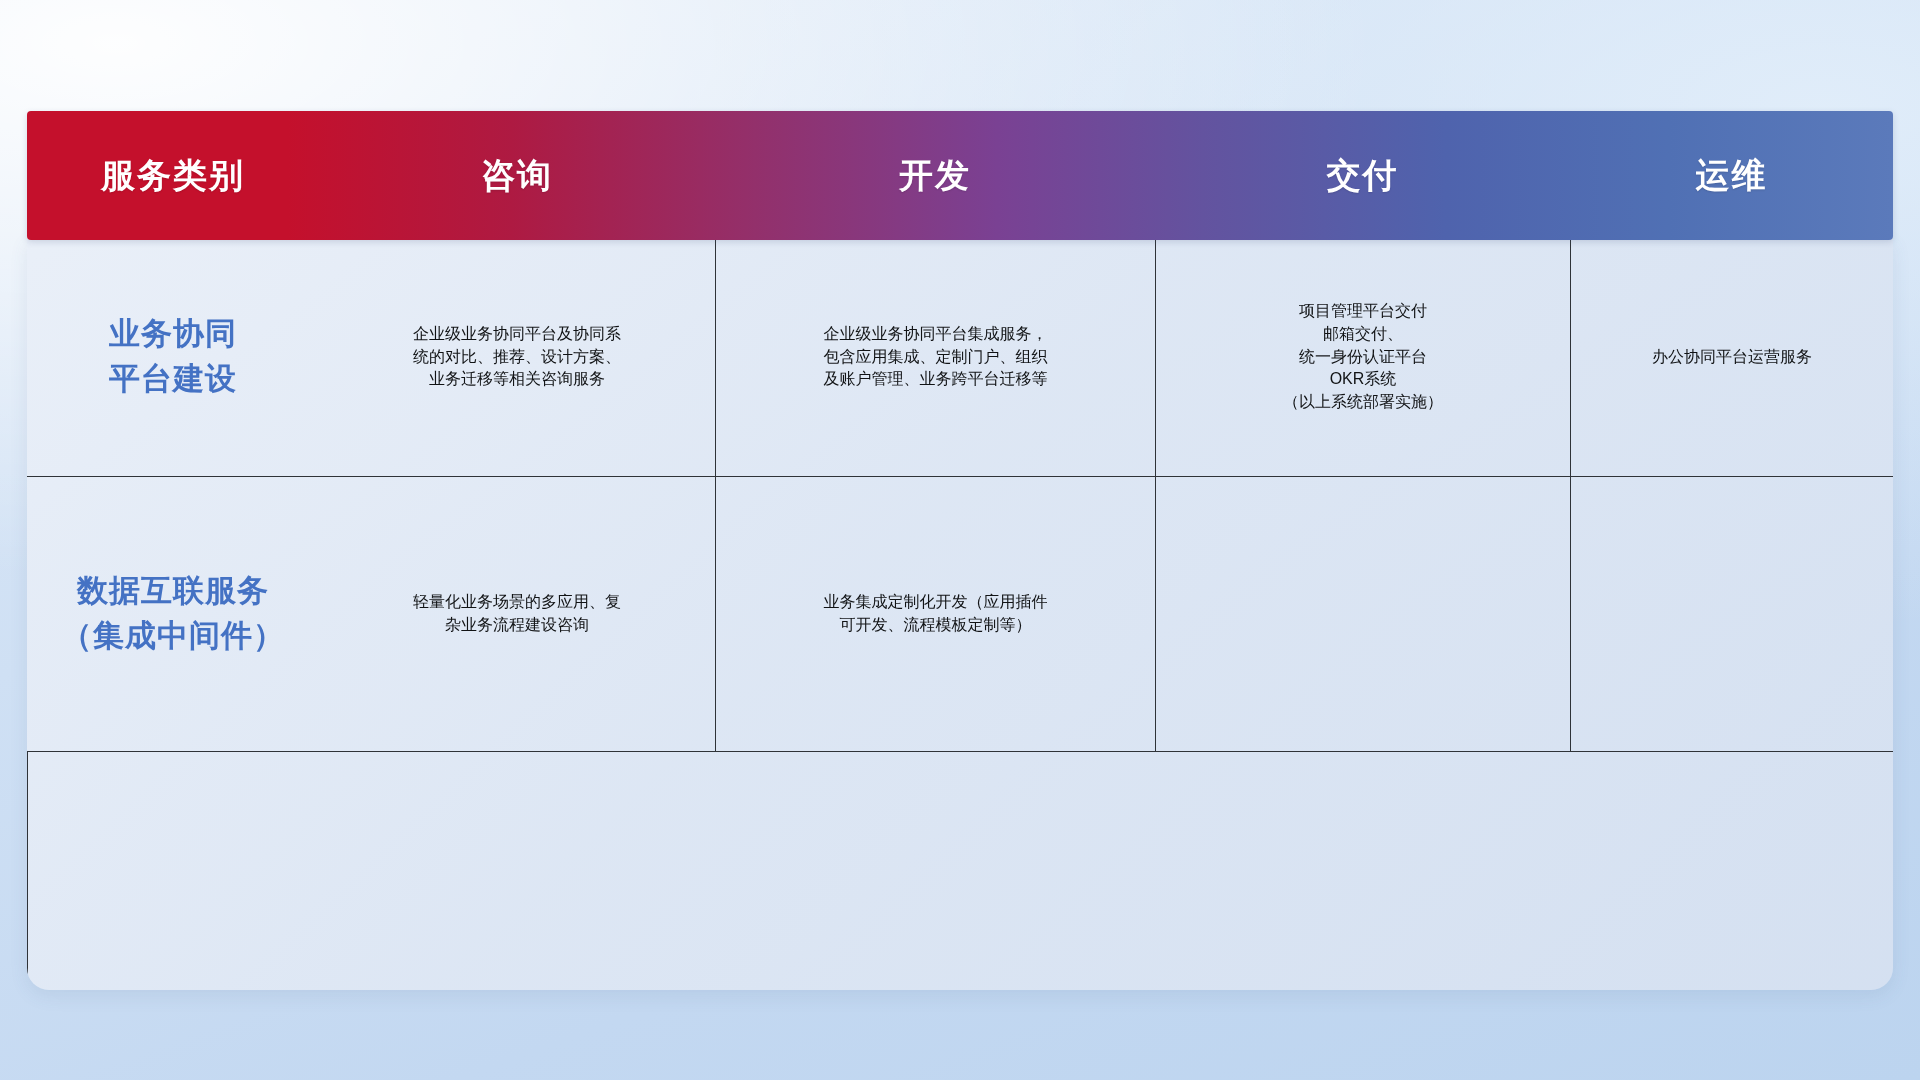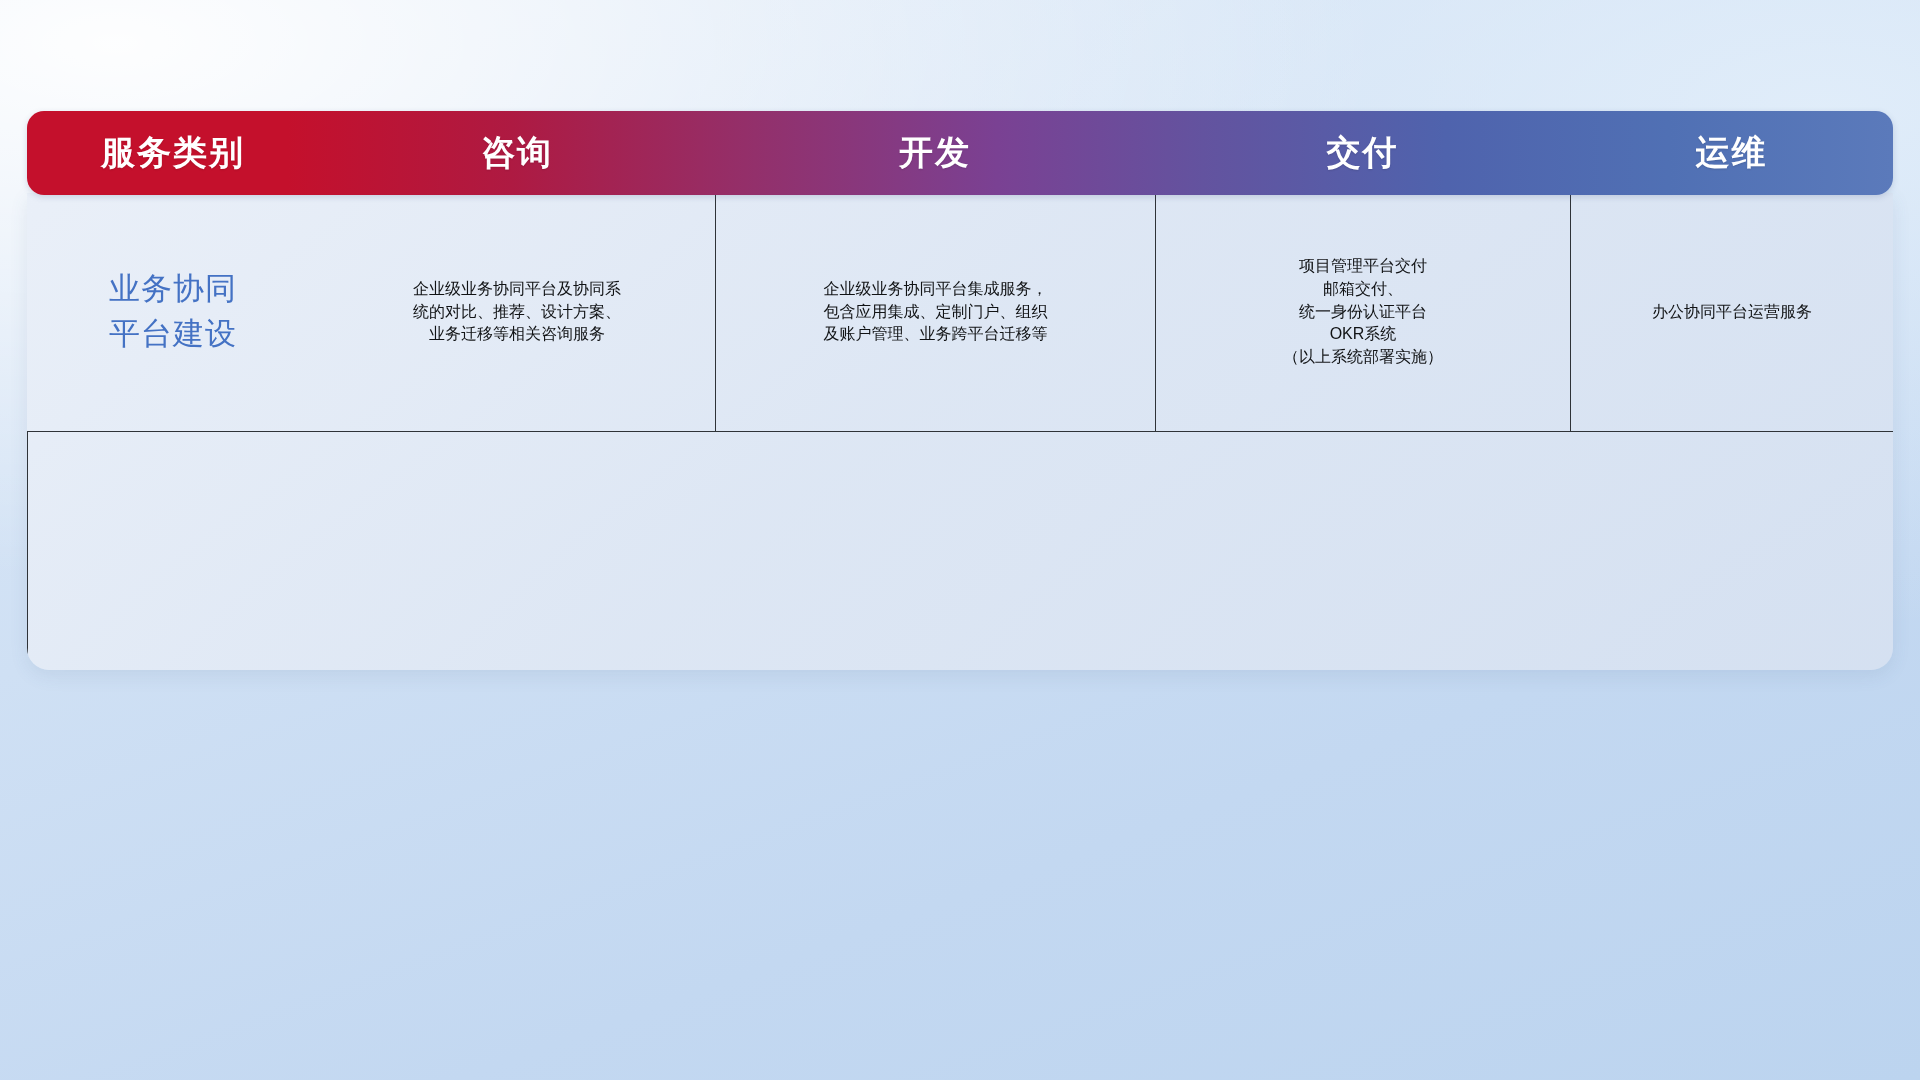--- a/index.html
+++ b/index.html
@@ -14,22 +14,22 @@
   .stage{position:relative;width:1920px;height:1080px;}
 
   
   .table{
     position:absolute;left:27px;top:111px;width:1866px;
     border-radius:22px;
   }
 
   
   .thead{
-    display:flex;height:84px;
-    border-radius:17px;
+    display:flex;height:129px;
+    border-radius:4px;
     background:linear-gradient(90deg,
         #c4102c 0%,
         #c4102c 14%,
         #ae1a42 26%,
         #93306b 39%,
         #7a4193 52%,
         #63539f 63%,
         #4f63ad 76%,
         #5070b4 88%,
         #5b7abb 100%);
@@ -56,21 +56,21 @@
   .trow.r2{height:274px;}
   .trow.r3{height:238px;}
   .trow.r1, .trow.r2{border-bottom:1.6px solid #2f3338;}
 
   .td{
     display:flex;align-items:center;justify-content:center;
     text-align:center;color:#111315;font-size:16px;line-height:1.42;
     padding:6px 14px;box-sizing:border-box;white-space:pre-line;
   }
   .td.cat{
-    color:#4472c4;font-weight:normal;font-size:31px;line-height:1.45;
+    color:#4472c4;font-weight:bold;font-size:31px;line-height:1.45;
     letter-spacing:1px;
   }
   
   .td.sep{border-left:1.6px solid #2f3338;}
 
   
   .c0{width:292px;}
   .c1{width:396px;}
   .c2{width:440px;}
   .c3{width:415px;}
@@ -103,20 +103,30 @@
 包含应用集成、定制门户、组织
 及账户管理、业务跨平台迁移等</div>
         <div class="td sep c3">项目管理平台交付
 邮箱交付、
 统一身份认证平台
 OKR系统
 （以上系统部署实施）</div>
         <div class="td sep c4">办公协同平台运营服务</div>
       </div>
 
+      <div class="trow r2">
+        <div class="td cat c0">数据互联服务
+（集成中间件）</div>
+        <div class="td c1">轻量化业务场景的多应用、复
+杂业务流程建设咨询</div>
+        <div class="td sep c2">业务集成定制化开发（应用插件
+可开发、流程模板定制等）</div>
+        <div class="td sep c3"></div>
+        <div class="td sep c4"></div>
+      </div>
 
       <div class="trow r3">
         <div class="td sep c4"></div>
       </div>
 
     </div>
   </div>
 
 </div>
 

